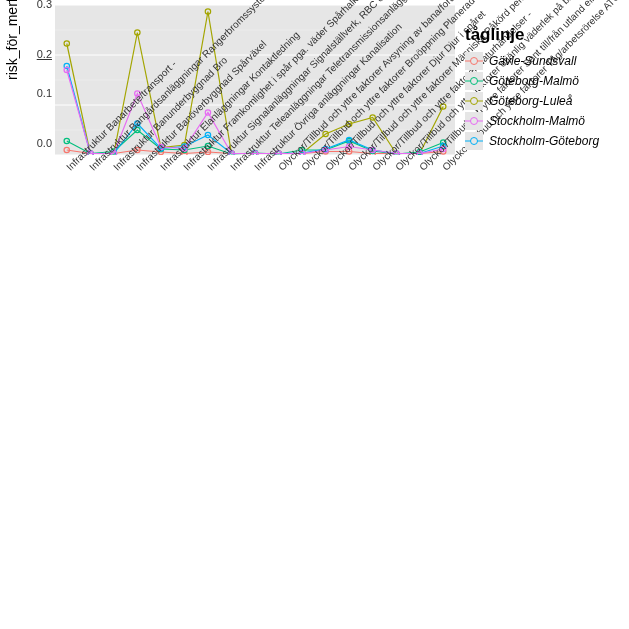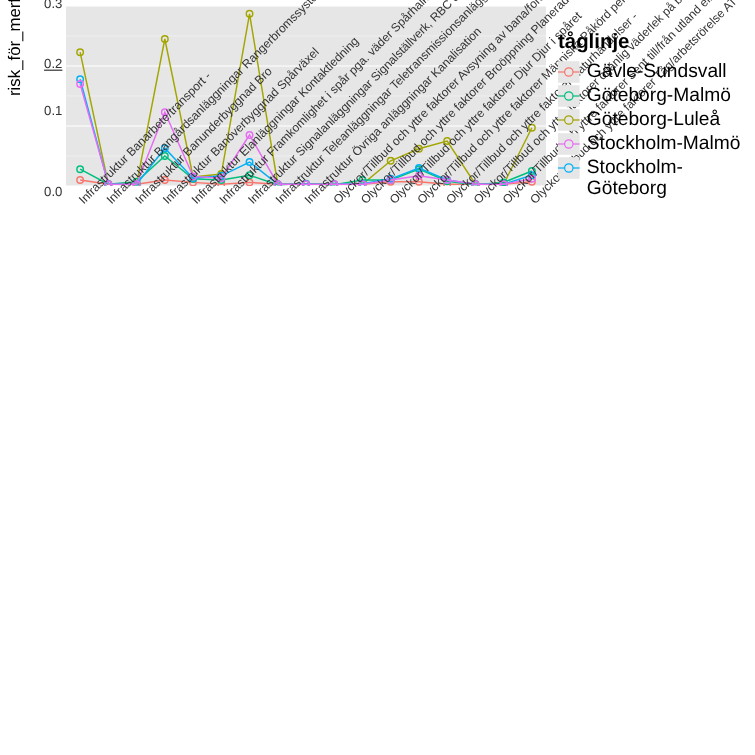--- a/index.html
+++ b/index.html
@@ -59,23 +59,24 @@
     top: 25px;
     width: 160px;
   }
   .legend-title {
     font-size: 17px;
     font-weight: bold;
     margin-bottom: 6px;
   }
   .legend-item {
     display: flex;
-    align-items: flex-start;
+    align-items: center;
     height: 20px;
-    font-size: 16px;
+    font-size: 12px;
+    font-style: italic;
   }
   .legend-swatch {
     width: 18px; height: 18px;
     background: #e6e6e6;
     margin-right: 6px;
     position: relative;
     flex-shrink: 0;
   }
   .legend-swatch::before {
     content:'';
@@ -103,21 +104,21 @@
   }
 </style>
 </head>
 <body>
 
 <div class="chart-wrap">
 
   <div class="yaxis-title">risk_för_merförsening</div>
 
   <div class="yaxis-wrap">
-      <div class="yaxis-label" style="top: 149px;">0.0</div>
+      <div class="yaxis-label" style="top: 132px;">0.0</div>
       <div class="yaxis-label" style="top: 82px;">0.1</div>
       <div class="yaxis-label" style="top: 43px; text-decoration: underline;">0.2</div>
       <div class="yaxis-label" style="top: -7px;">0.3</div>
     </div>
 
   <div class="plot">
     <svg id="plotsvg" width="400" height="150">
         <line x1="0" x2="400" y1="150" y2="150" stroke="#ffffff" stroke-width="1"></line>
         <line x1="0" x2="400" y1="100" y2="100" stroke="#ffffff" stroke-width="1"></line>
         <line x1="0" x2="400" y1="49.999999999999986" y2="49.999999999999986" stroke="#ffffff" stroke-width="1"></line>

